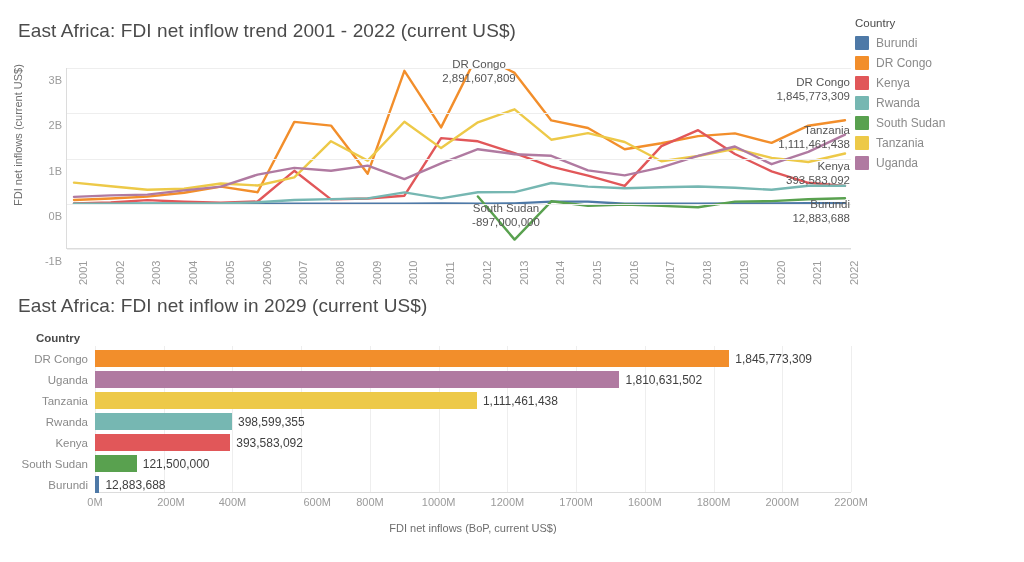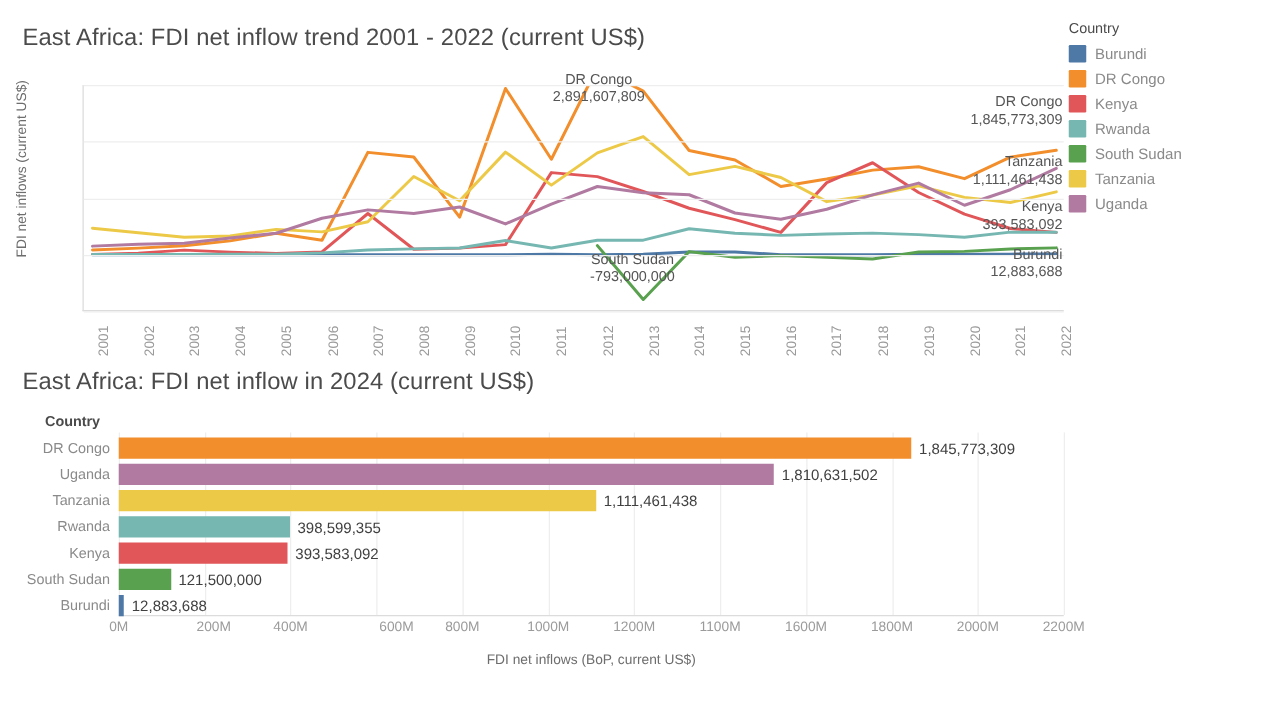--- a/index.html
+++ b/index.html
@@ -95,20 +95,27 @@
 </style>
 </head>
 <body>
 
 <div id="root">
 
   <div class="viz-title" id="title-line">East Africa: FDI net inflow trend 2001 - 2022 (current US$)</div>
 
   <div id="line-chart">
     <div class="yaxis-title">FDI net inflows (current US$)</div>
+    <div id="ylabels">
+        <div class="ytick" style="top: 13px;">3B</div>
+        <div class="ytick" style="top: 58.25px;">2B</div>
+        <div class="ytick" style="top: 103.5px;">1B</div>
+        <div class="ytick" style="top: 148.75px;">0B</div>
+        <div class="ytick" style="top: 194px;">-1B</div>
+      </div>
     <div id="line-plot">
       <svg id="line-svg" width="785" height="181" viewBox="0 0 785 181" preserveAspectRatio="none">
           <polyline points="7.0,135.8 43.7,135.8 80.4,135.8 117.1,135.8 153.9,135.8 190.6,135.8 227.3,135.8 264.0,135.8 300.7,135.8 337.4,135.8 374.1,135.4 410.9,135.8 447.6,135.4 484.3,133.6 521.0,133.6 557.7,135.8 594.4,135.7 631.1,135.7 667.9,135.4 704.6,135.4 741.3,135.3 778.0,135.2" fill="none" stroke="#4e79a7" stroke-width="2.4" stroke-linejoin="round" stroke-linecap="round"></polyline>
           <polyline points="7.0,132.0 43.7,130.5 80.4,128.6 117.1,124.7 153.9,118.6 190.6,124.2 227.3,53.9 264.0,57.6 300.7,105.7 337.4,2.8 374.1,59.4 410.9,-14.1 447.6,4.9 484.3,52.4 521.0,60.0 557.7,81.2 594.4,75.2 631.1,68.1 667.9,65.4 704.6,74.9 741.3,57.7 778.0,52.2" fill="none" stroke="#f28e2b" stroke-width="2.4" stroke-linejoin="round" stroke-linecap="round"></polyline>
           <polyline points="7.0,135.5 43.7,134.5 80.4,132.1 117.1,133.7 153.9,134.8 190.6,133.5 227.3,102.8 264.0,131.4 300.7,130.5 337.4,127.7 374.1,70.1 410.9,73.3 447.6,85.2 484.3,98.6 521.0,107.7 557.7,117.9 594.4,78.1 631.1,62.2 667.9,86.0 704.6,103.3 741.3,114.8 778.0,117.9" fill="none" stroke="#e15759" stroke-width="2.4" stroke-linejoin="round" stroke-linecap="round"></polyline>
           <polyline points="7.0,135.6 43.7,135.6 80.4,135.5 117.1,135.4 153.9,135.4 190.6,134.3 227.3,132.0 264.0,131.1 300.7,130.4 337.4,124.4 374.1,130.4 410.9,124.2 447.6,124.1 484.3,115.0 521.0,118.6 557.7,120.3 594.4,119.2 631.1,118.5 667.9,119.7 704.6,121.8 741.3,117.7 778.0,117.7" fill="none" stroke="#76b7b2" stroke-width="2.4" stroke-linejoin="round" stroke-linecap="round"></polyline>
           <polyline points="410.9,128.5 447.6,171.6 484.3,133.3 521.0,137.8 557.7,136.5 594.4,137.9 631.1,139.2 667.9,133.6 704.6,133.1 741.3,131.2 778.0,130.3" fill="none" stroke="#59a14f" stroke-width="2.4" stroke-linejoin="round" stroke-linecap="round"></polyline>
           <polyline points="7.0,114.6 43.7,118.2 80.4,121.8 117.1,120.8 153.9,115.5 190.6,117.5 227.3,109.4 264.0,73.2 300.7,92.6 337.4,53.7 374.1,80.1 410.9,54.3 447.6,41.3 484.3,71.7 521.0,65.1 557.7,74.0 594.4,93.3 631.1,88.0 667.9,80.7 704.6,89.9 741.3,94.0 778.0,85.5" fill="none" stroke="#edc948" stroke-width="2.4" stroke-linejoin="round" stroke-linecap="round"></polyline>
           <polyline points="7.0,128.9 43.7,127.4 80.4,126.6 117.1,122.4 153.9,118.6 190.6,106.6 227.3,99.9 264.0,102.8 300.7,97.6 337.4,111.1 374.1,95.3 410.9,81.2 447.6,86.2 484.3,87.8 521.0,102.4 557.7,107.4 594.4,99.4 631.1,87.9 667.9,78.5 704.6,96.2 741.3,83.8 778.0,66.7" fill="none" stroke="#b07aa1" stroke-width="2.4" stroke-linejoin="round" stroke-linecap="round"></polyline>
         </svg>
@@ -137,21 +144,21 @@
         <div class="xtick" style="left: 745.286px; top: 32px;">2021</div>
         <div class="xtick" style="left: 782px; top: 32px;">2022</div>
       </div>
     <div id="line-annots">
         <div class="annot" style="left: 419px; top: 2px; width: 120px;">
           <div>DR Congo</div>
           <div>2,891,607,809</div>
         </div>
         <div class="annot" style="left: 446px; top: 146px; width: 120px;">
           <div>South Sudan</div>
-          <div>-793,000,000</div>
+          <div>-897,000,000</div>
         </div>
         <div class="annot right" style="left: 722px; top: 20px; width: 128px;">
           <div>DR Congo</div>
           <div>1,845,773,309</div>
         </div>
         <div class="annot right" style="left: 722px; top: 68px; width: 128px;">
           <div>Tanzania</div>
           <div>1,111,461,438</div>
         </div>
         <div class="annot right" style="left: 722px; top: 104px; width: 128px;">
@@ -192,21 +199,21 @@
           <span class="legend-swatch" style="background: rgb(237, 201, 72);"></span>
           <span class="legend-label">Tanzania</span>
         </div>
         <div class="legend-row">
           <span class="legend-swatch" style="background: rgb(176, 122, 161);"></span>
           <span class="legend-label">Uganda</span>
         </div>
       </div>
   </div>
 
-  <div class="viz-title" id="title-bar">East Africa: FDI net inflow in 2024 (current US$)</div>
+  <div class="viz-title" id="title-bar">East Africa: FDI net inflow in 2029 (current US$)</div>
 
   <div id="bar-chart">
     <div id="bar-country-header">Country</div>
     <div id="bar-plot-bg">
         <div class="vgrid" style="left: 0px;"></div>
         <div class="vgrid" style="left: 68.7273px;"></div>
         <div class="vgrid" style="left: 137.455px;"></div>
         <div class="vgrid" style="left: 206.182px;"></div>
         <div class="vgrid" style="left: 274.909px;"></div>
         <div class="vgrid" style="left: 343.636px;"></div>
@@ -269,21 +276,21 @@
         </div>
       </div>
     <div id="bar-xlabels">
         <div class="bar-xtick" style="left: 0px;">0M</div>
         <div class="bar-xtick" style="left: 76px;">200M</div>
         <div class="bar-xtick" style="left: 137.455px;">400M</div>
         <div class="bar-xtick" style="left: 206.182px; margin-left: 16px;">600M</div>
         <div class="bar-xtick" style="left: 274.909px;">800M</div>
         <div class="bar-xtick" style="left: 343.636px;">1000M</div>
         <div class="bar-xtick" style="left: 412.364px;">1200M</div>
-        <div class="bar-xtick" style="left: 481.091px;">1100M</div>
+        <div class="bar-xtick" style="left: 481.091px;">1700M</div>
         <div class="bar-xtick" style="left: 549.818px;">1600M</div>
         <div class="bar-xtick" style="left: 618.545px;">1800M</div>
         <div class="bar-xtick" style="left: 687.273px;">2000M</div>
         <div class="bar-xtick" style="left: 756px;">2200M</div>
       </div>
     <div id="bar-xtitle">FDI net inflows (BoP, current US$)</div>
   </div>
 
 </div>
 

